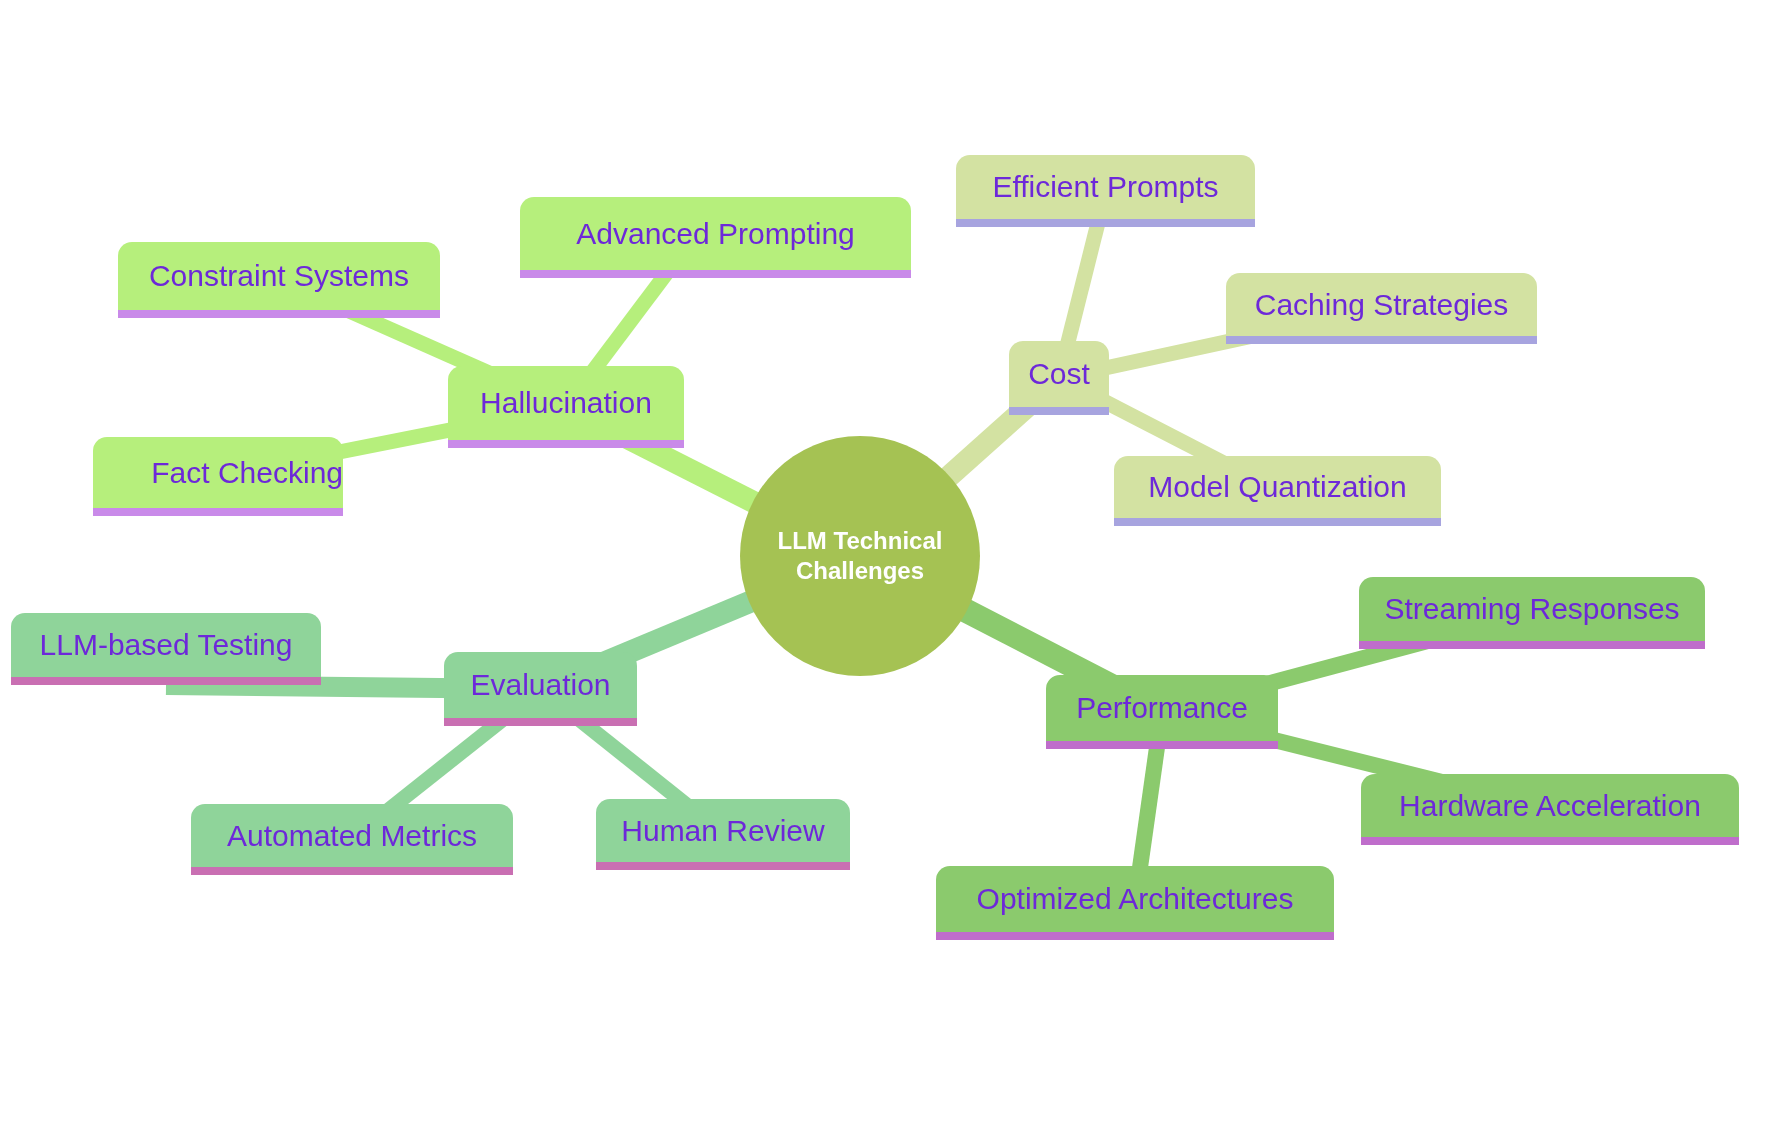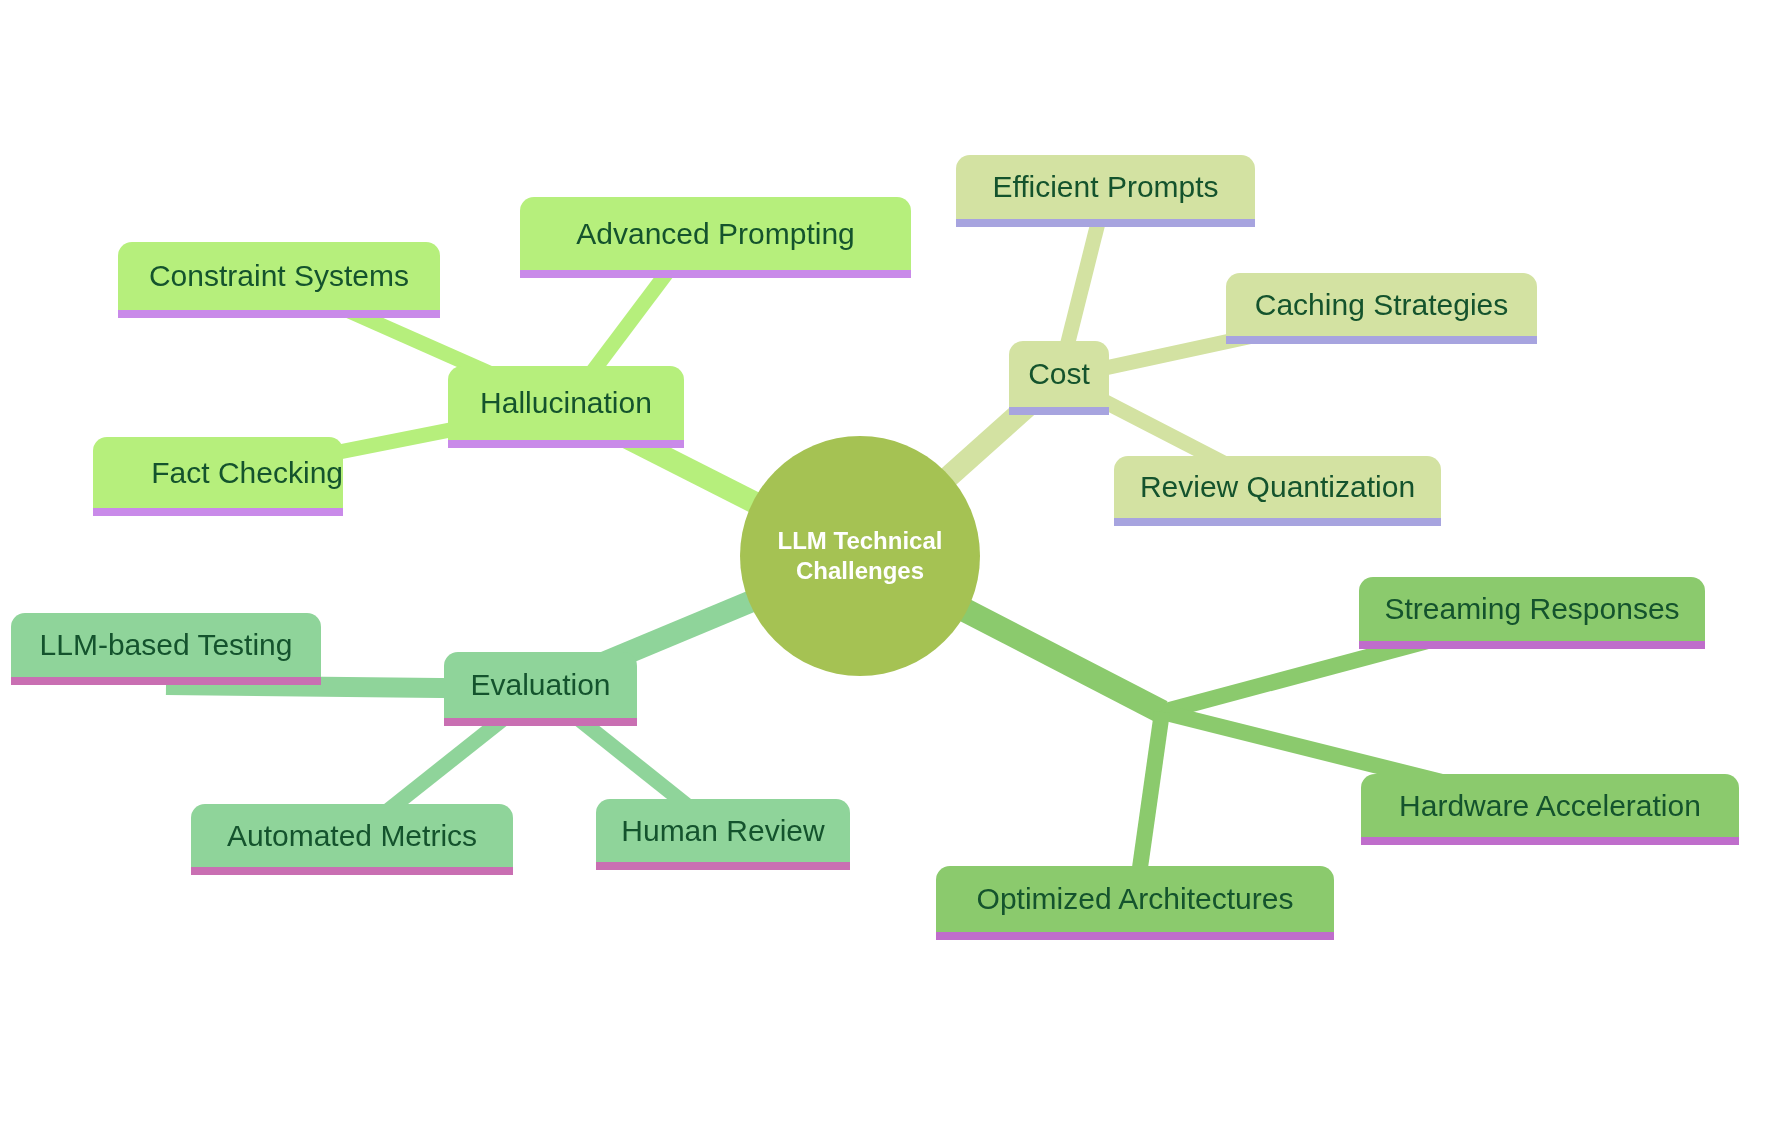--- a/index.html
+++ b/index.html
@@ -12,21 +12,21 @@
     font-family: "Liberation Sans", "DejaVu Sans", sans-serif;
   }
   svg.edge-layer { position: absolute; left: 0; top: 0; }
   .node {
     position: absolute;
     display: flex;
     align-items: center;
     justify-content: center;
     border-radius: 14px 14px 0 0;
     font-size: 30px;
-    color: #14532d;
+    color: #6d28d9;
     white-space: nowrap;
     text-align: center;
   }
   
   .b-hallucination { background: #b6ef7c; border-bottom: 8px solid #c98ae9; }
   .b-cost          { background: #d3e2a2; border-bottom: 8px solid #a7a4df; }
   .b-evaluation    { background: #8fd49a; border-bottom: 8px solid #c96fb2; }
   .b-performance   { background: #8bca6d; border-bottom: 8px solid #bf6dcb; }
   .center-node {
     position: absolute;
@@ -94,36 +94,39 @@
   <div class="node b-cost" style="left:1009px; top:341px; width:100px; height:66px;">
     <span>Cost</span>
   </div>
   <div class="node b-cost" style="left:956px; top:155px; width:299px; height:64px;">
     <span>Efficient Prompts</span>
   </div>
   <div class="node b-cost" style="left:1226px; top:273px; width:311px; height:63px;">
     <span>Caching Strategies</span>
   </div>
   <div class="node b-cost" style="left:1114px; top:456px; width:327px; height:62px;">
-    <span>Review Quantization</span>
+    <span>Model Quantization</span>
   </div>
 
   <div class="node b-evaluation" style="left:444px; top:652px; width:193px; height:66px;align-items:center;">
     <span>Evaluation</span>
   </div>
   <div class="node b-evaluation" style="left:11px; top:613px; width:310px; height:64px;">
     <span>LLM-based Testing</span>
   </div>
   <div class="node b-evaluation" style="left:191px; top:804px; width:322px; height:63px;">
     <span>Automated Metrics</span>
   </div>
   <div class="node b-evaluation" style="left:596px; top:799px; width:254px; height:63px;">
     <span>Human Review</span>
   </div>
 
+  <div class="node b-performance" style="left:1046px; top:675px; width:232px; height:66px;">
+    <span>Performance</span>
+  </div>
   <div class="node b-performance" style="left:1359px; top:577px; width:346px; height:64px;">
     <span>Streaming Responses</span>
   </div>
   <div class="node b-performance" style="left:1361px; top:774px; width:378px; height:63px;">
     <span>Hardware Acceleration</span>
   </div>
   <div class="node b-performance" style="left:936px; top:866px; width:398px; height:66px;">
     <span>Optimized Architectures</span>
   </div>
 

